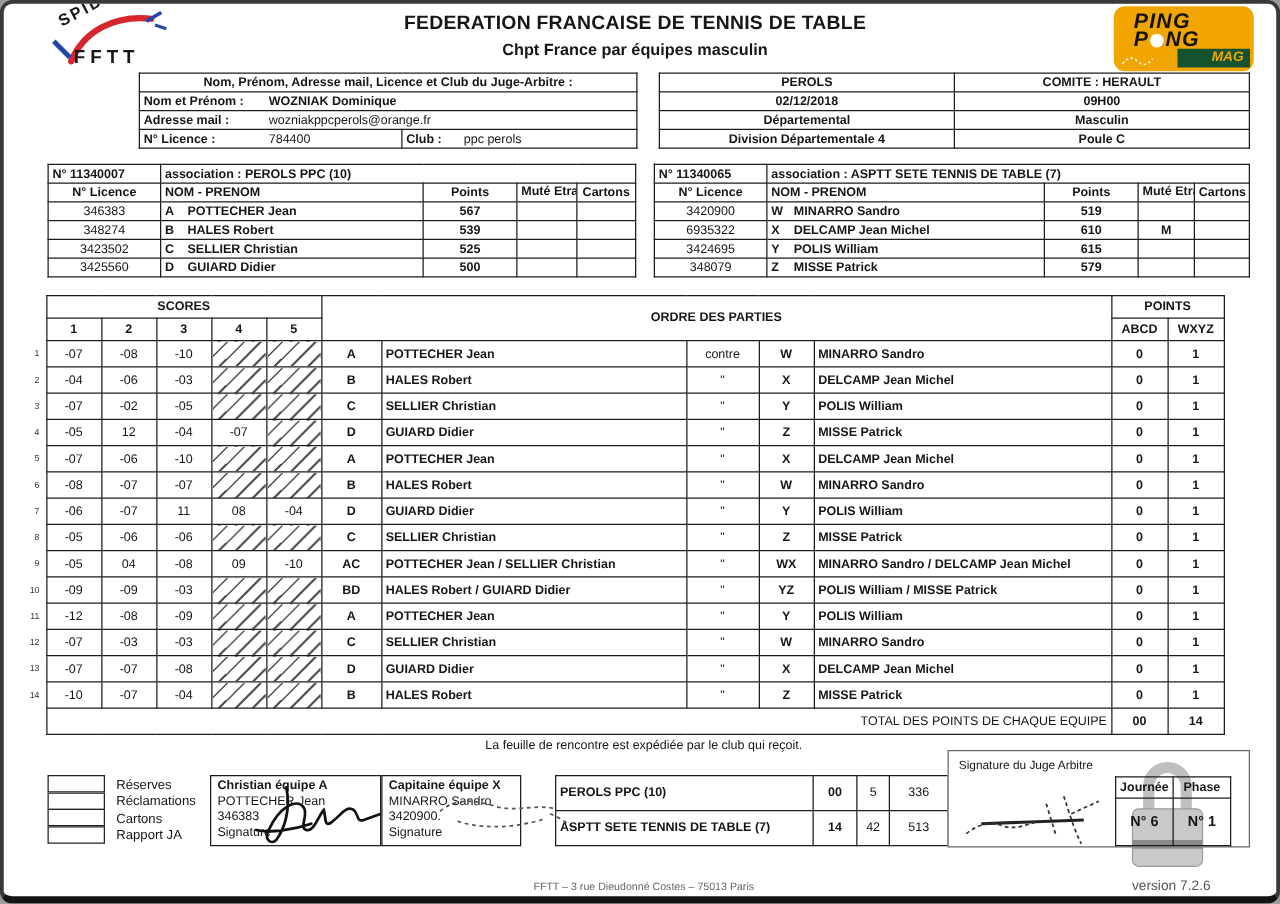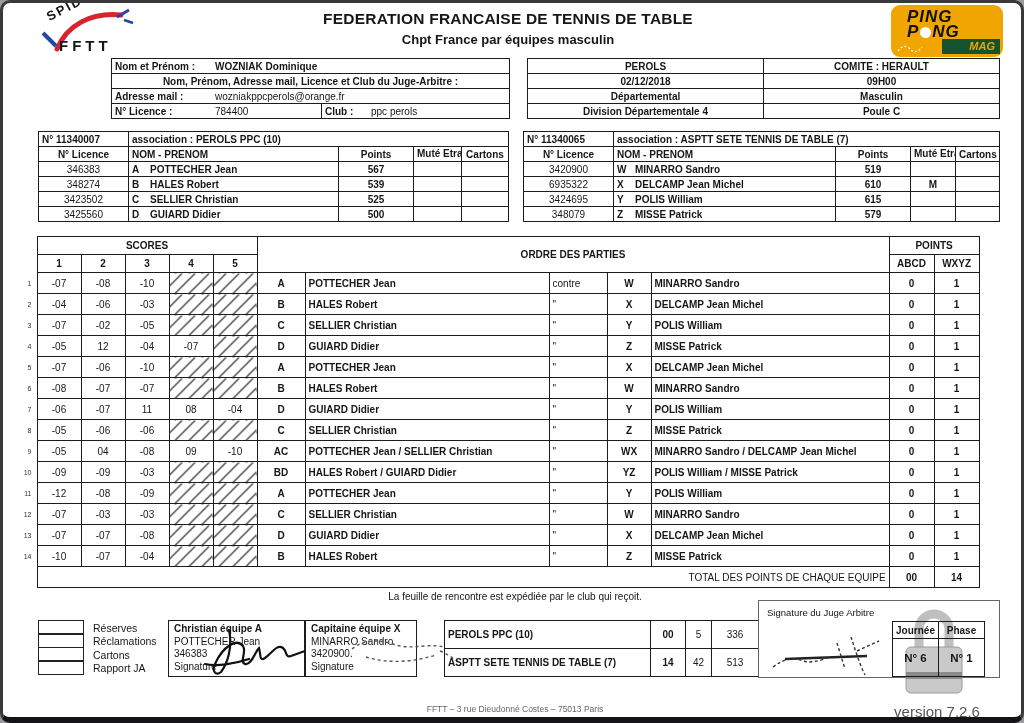--- a/index.html
+++ b/index.html
@@ -47,21 +47,21 @@
   .ppts,.pmute{text-align:center;font-weight:bold;}
   
   .main-tbl{left:10px;top:233px;width:966px;}
   .main-tbl thead tr{height:18px;}
   .main-tbl tbody tr{height:21px;}
   .main-tbl .gut{border:none;font-size:7px;color:#333;text-align:right;padding-right:5px;background:#fff;}
   .sc{text-align:center;}
   .hatch{background:repeating-linear-gradient(135deg,#ffffff 0 8px,#4a4a4a 8px 9.5px);}
   .la,.lx{text-align:center;font-weight:bold;}
   .na,.nx{font-weight:bold;padding-left:10px;}
-  .vs{text-align:left;font-size:9px;}
+  .vs{text-align:center;font-size:9px;}
   .pt{text-align:center;font-weight:bold;}
   .h-ordre{font-size:12.5px;}
   .h-scores{font-size:11px;}
   .total-label{text-align:right;padding-right:8px;}
   .total-row{height:19px;}
   
   .notice{left:0;top:588px;width:1024px;text-align:center;font-size:10px;}
   .chk-block{left:35px;top:618px;}
   .chk-row{display:flex;align-items:center;height:13.5px;}
   .chk-box{width:44px;height:12px;border:1.2px solid #222;background:#fff;margin-top:-1.2px;}
@@ -74,21 +74,21 @@
   .res-tbl tr{height:28px;}
   .res-team{font-weight:bold;padding-left:5px;}
   .res-big{font-size:13px;font-weight:bold;text-align:center;}
   .res-sm{font-size:9.5px;text-align:center;}
   .ja-box{left:755px;top:597px;width:242px;height:78px;border:1px solid #666;box-sizing:border-box;background:#fff;}
   .ja-label{position:absolute;left:8px;top:6px;font-size:9.5px;font-weight:normal;}
   .jp-tbl{position:absolute;left:133px;top:20px;width:92px;background:transparent;}
   .jp-tbl td,.jp-tbl th{background:transparent;}
   .jp-tbl .jp-head{height:17px;font-size:8px;}
   .jp-tbl .jp-val{height:38px;font-size:11.5px;font-weight:bold;text-align:center;}
-  .version{left:888px;top:700px;width:92px;text-align:center;font-size:15px;color:#555;}
+  .version{left:888px;top:700px;width:92px;text-align:center;font-size:11px;color:#555;}
   .footer{left:0;top:701px;width:1024px;text-align:center;font-size:8.5px;color:#666;}
 </style>
 </head>
 <body>
 
 <div class="sheet">
 
   <div class="abs spid-logo">
     <svg width="122" height="50" viewBox="0 0 122 50">
       <path d="M30 44 C 40 20, 64 7, 94 10" fill="none" stroke="#d6252c" stroke-width="5" stroke-linecap="round"></path>
@@ -114,24 +114,24 @@
     <div class="mag-box">MAG</div>
   </div>
 
   <table class="frm abs judge-tbl">
     <colgroup>
         <col style="width:210px">
         <col style="width:188px">
       </colgroup>
     <tbody>
         <tr>
+          <th colspan="2">Nom, Prénom, Adresse mail, Licence et Club du Juge-Arbitre :</th>
+        </tr>
+    <tr>
           <td colspan="2"><span class="jlabel">Nom et Prénom :</span><span class="jval-bold">WOZNIAK  Dominique</span></td>
-        </tr>
-    <tr>
-          <th colspan="2">Nom, Prénom, Adresse mail, Licence et Club du Juge-Arbitre :</th>
         </tr>
     <tr>
           <td colspan="2"><span class="jlabel">Adresse mail :</span><span>wozniakppcperols@orange.fr</span></td>
         </tr>
     <tr>
       <td><span class="jlabel">N° Licence :</span><span>784400</span></td>
       <td><span class="jlabel small">Club :</span><span>ppc perols</span></td>
     </tr>
   </tbody>
     </table>

